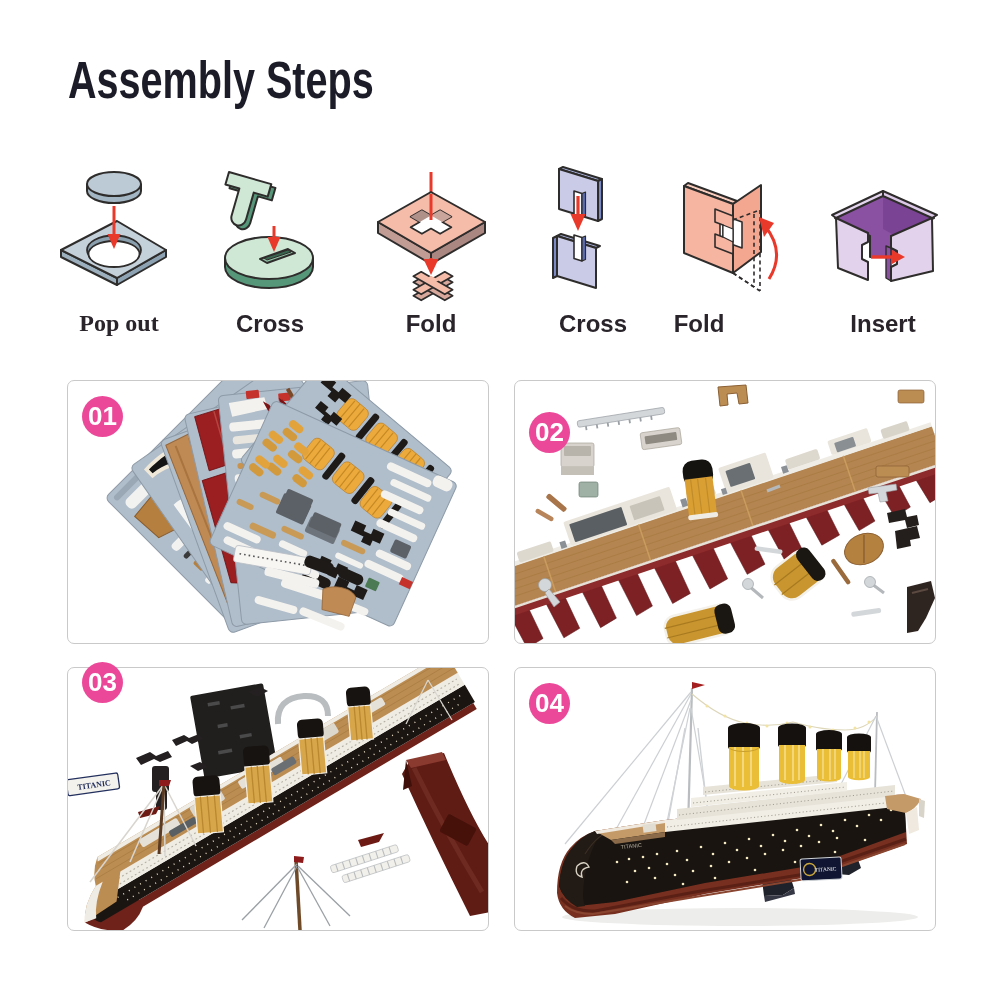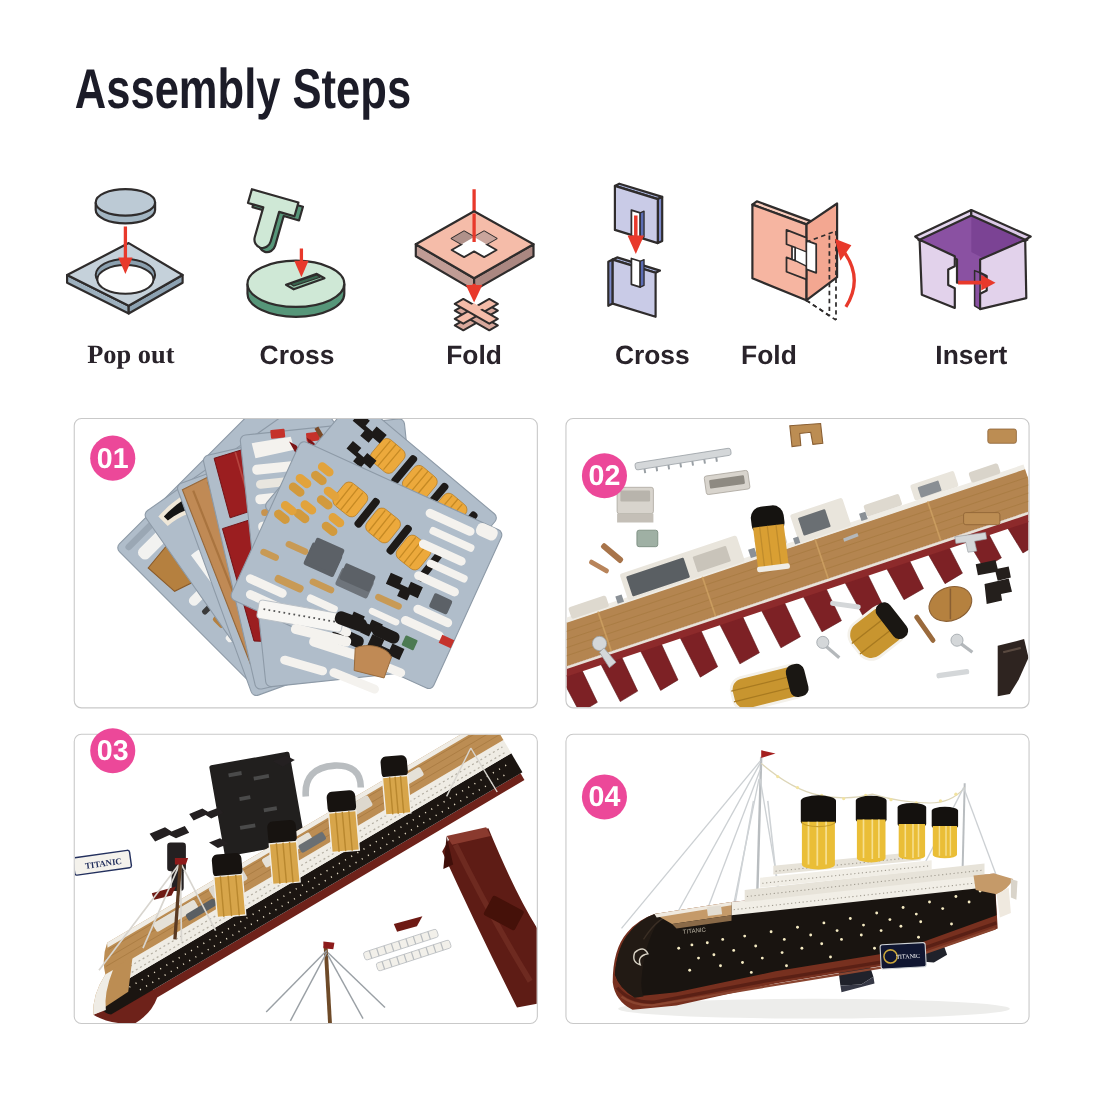--- a/index.html
+++ b/index.html
@@ -706,13 +706,13 @@
  <g transform="translate(285,191) rotate(-3)">
   <rect x="0" y="0" width="41" height="22" rx="2" fill="#101631" stroke="#cfd3d6" stroke-width="1"></rect>
   <circle cx="9" cy="11" r="6" fill="none" stroke="#caa73c" stroke-width="1.4"></circle>
   <text x="25" y="13.5" font-size="5.5" fill="#ffffff" text-anchor="middle" font-family="Liberation Serif,serif">TITANIC</text>
  </g>
 </svg></div>
 
 <div class="num" style="left:82px;top:396px;">01</div>
 <div class="num" style="left:529px;top:412px;">02</div>
 <div class="num" style="left:82px;top:662px;">03</div>
-<div class="num" style="left:529px;top:683px;margin-top:21px;">04</div>
+<div class="num" style="left:529px;top:683px;">04</div>
 
 </body></html>

